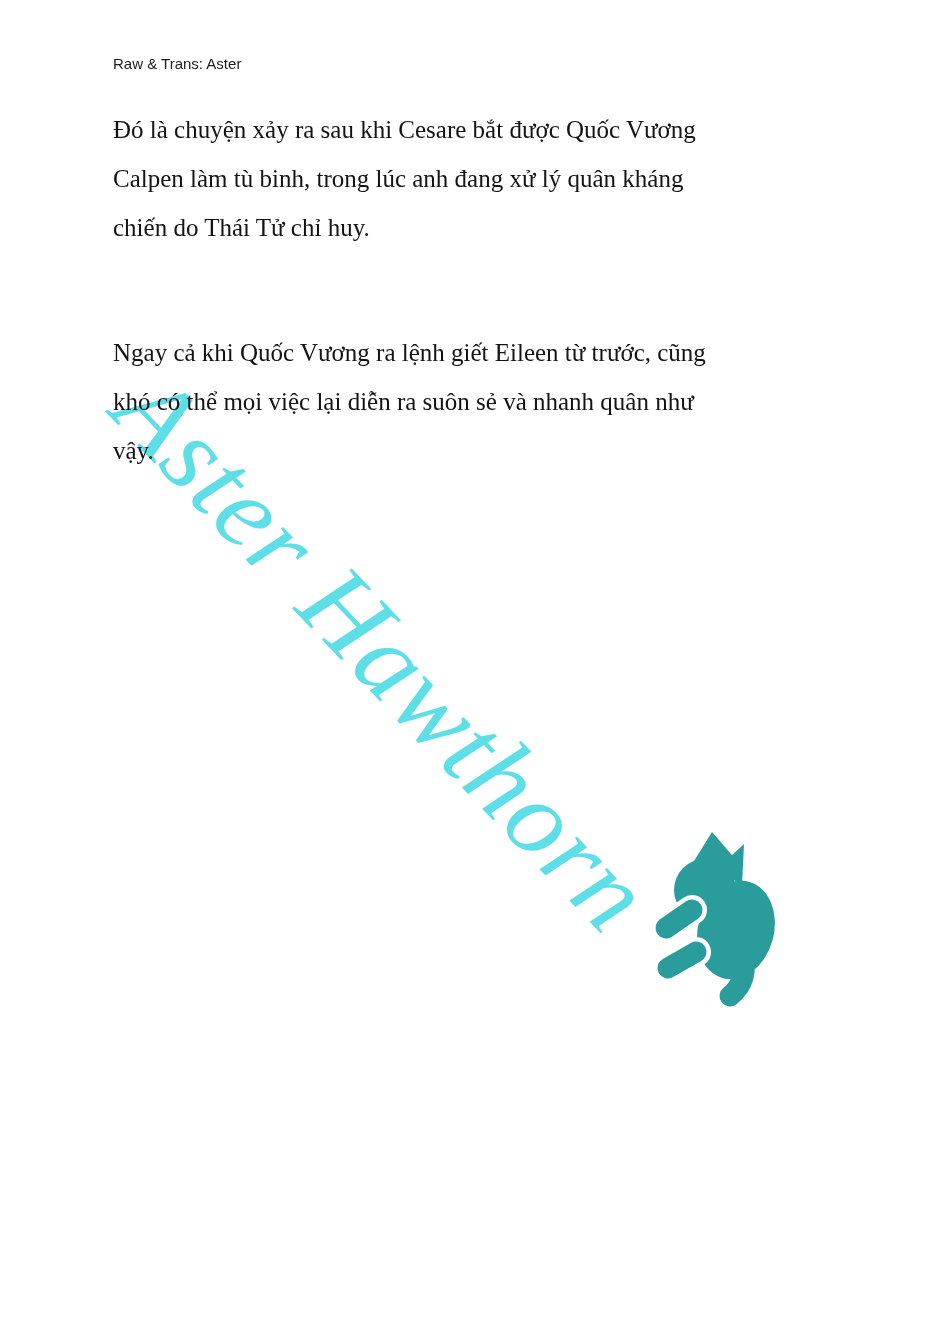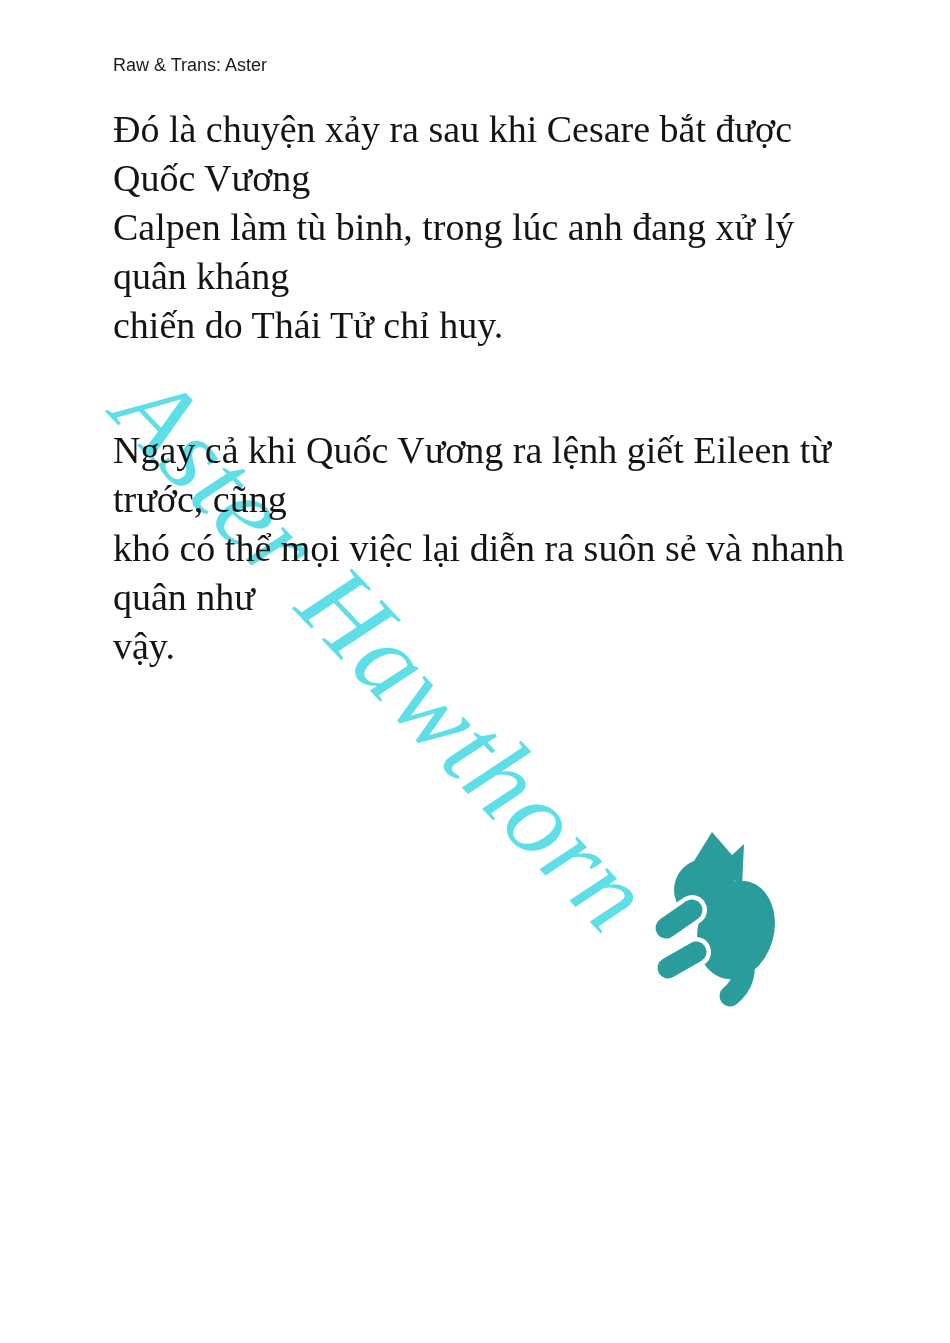--- a/index.html
+++ b/index.html
@@ -13,21 +13,21 @@
     height: 1343px;
     background: #ffffff;
     overflow: hidden;
     font-family: "Liberation Serif", serif;
   }
   .credit {
     position: absolute;
     left: 113px;
     top: 55px;
     font-family: "Liberation Sans", sans-serif;
-    font-size: 18px;
+    font-size: 15px;
     color: #1c1c1c;
     z-index: 3;
   }
   .watermark {
     position: absolute;
     left: 180px;
     top: 348px;
     font-family: "Liberation Serif", serif;
     font-style: italic;
     font-size: 108px;
@@ -48,21 +48,21 @@
   }
   .content {
     position: absolute;
     left: 113px;
     top: 105px;
     width: 740px;
     z-index: 2;
   }
   .content p {
     margin: 0 0 76px 0;
-    font-size: 38px;
+    font-size: 25px;
     line-height: 49px;
     color: #141414;
     white-space: pre-line;
   }
 </style>
 </head>
 <body>
 
 <div class="page">
 

